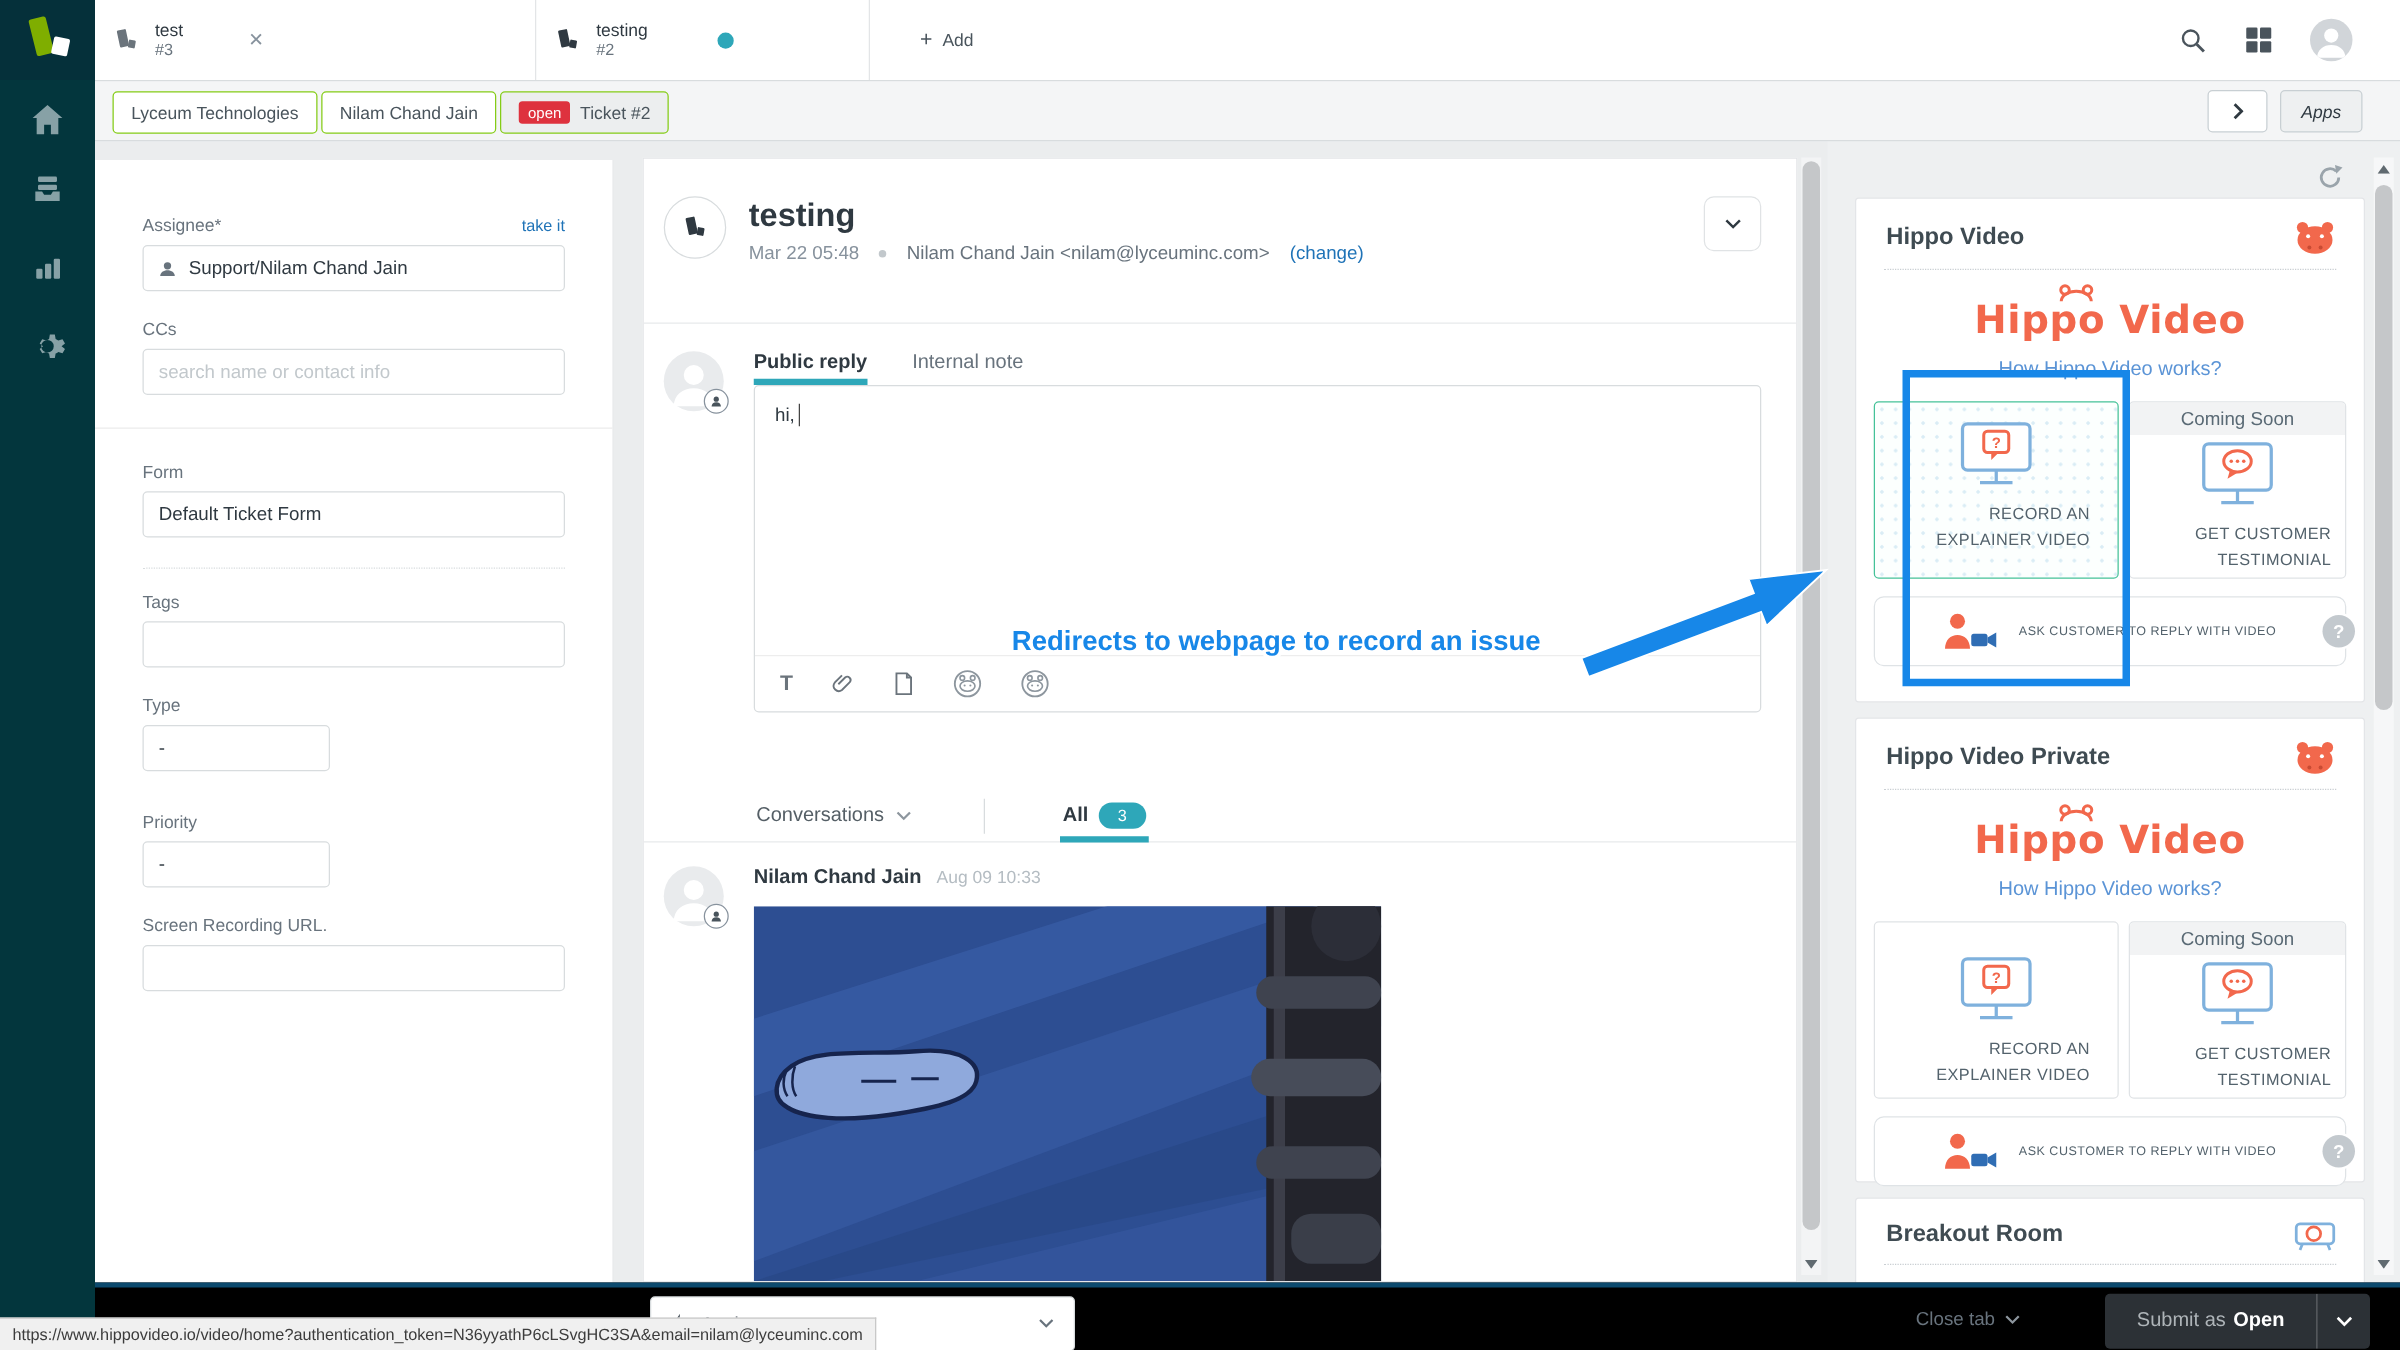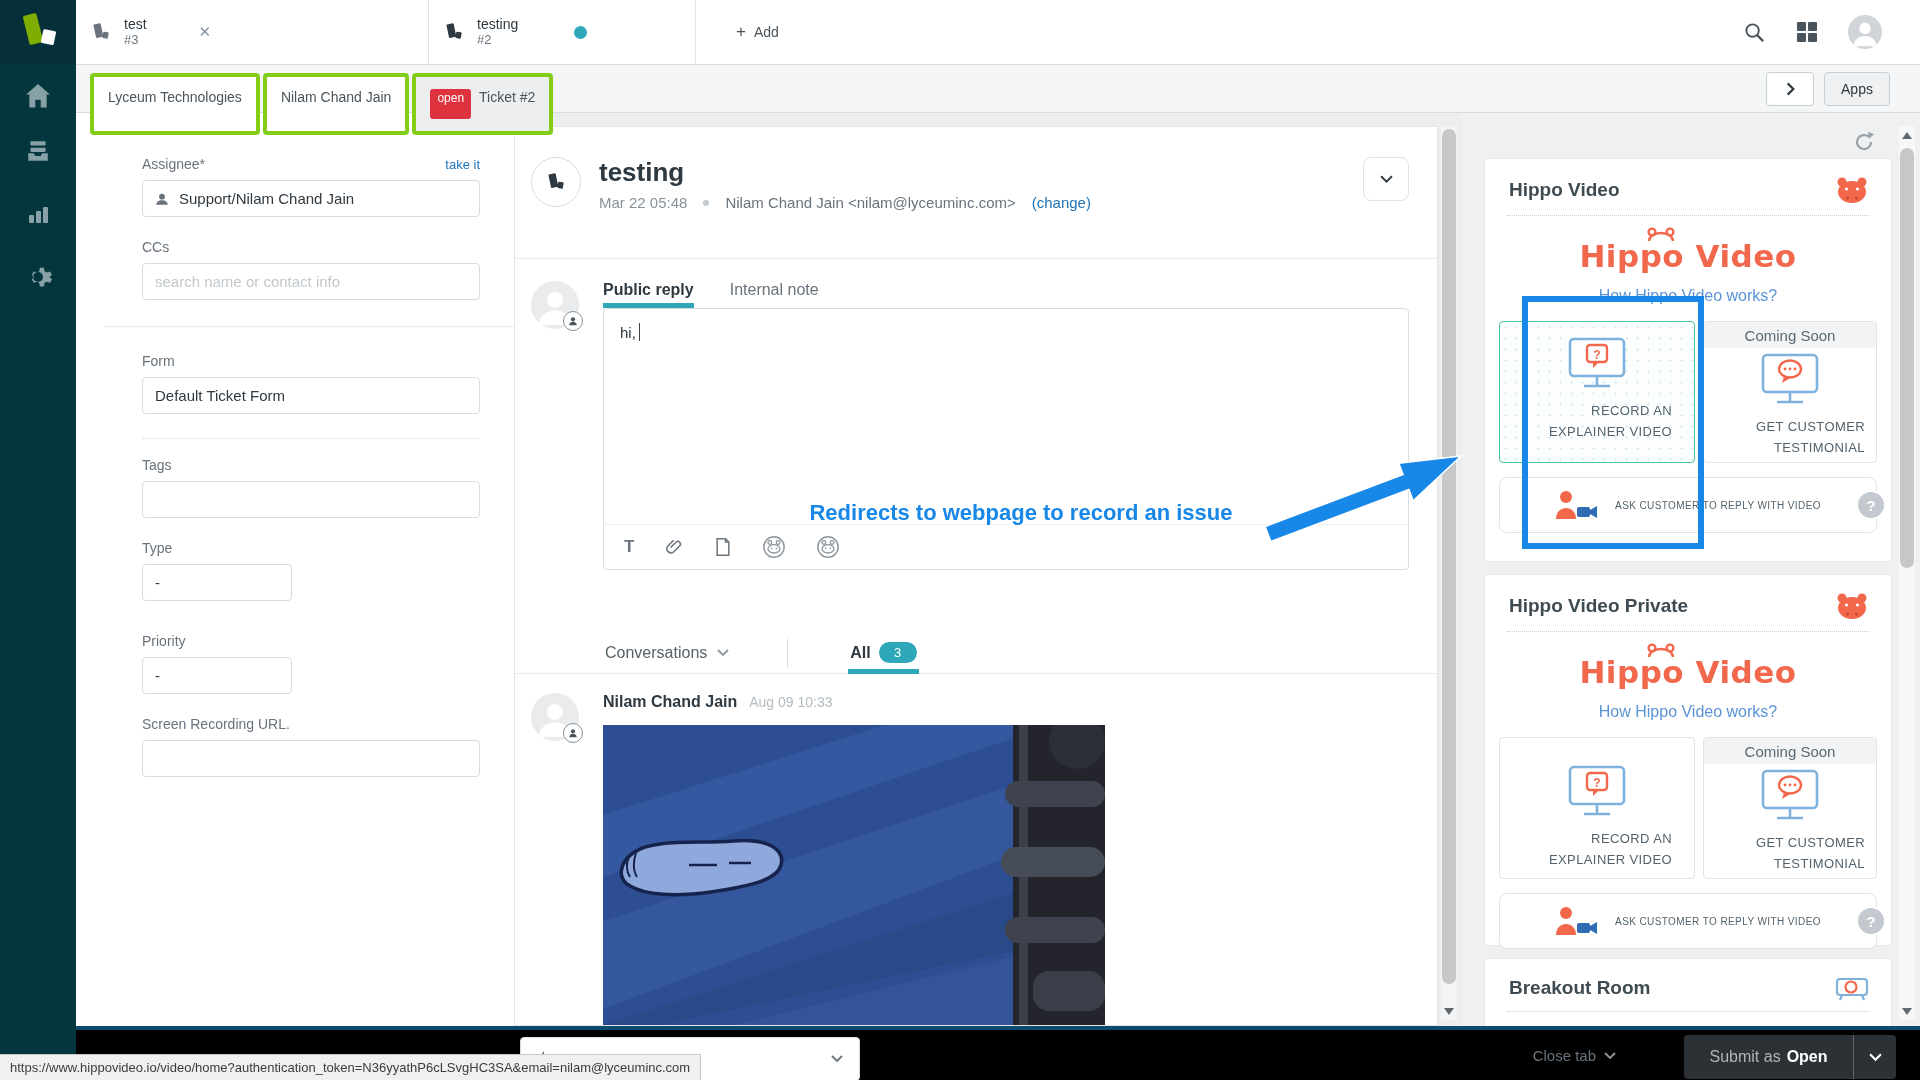--- a/index.html
+++ b/index.html
@@ -19,29 +19,29 @@
   .tab-num{font-size:13px;color:#68737d;}
   .tab-close{margin-left:52px;color:#87929d;font-size:15px;cursor:pointer;}
   .tab-dot{margin-left:56px;width:13px;height:13px;border-radius:50%;background:#2ea7b9;}
   .add-btn{display:flex;align-items:center;gap:8px;margin-left:40px;font-size:14px;color:#49545c;}
   .add-plus{font-size:17px;color:#49545c;}
   .topbar-right{position:absolute;right:38px;top:0;height:64px;display:flex;align-items:center;gap:30px;}
   .avatar-sm{width:34px;height:34px;border-radius:50%;background:#d1d5d9;display:flex;align-items:center;justify-content:center;overflow:hidden;}
   
   #crumbbar{position:absolute;left:76px;top:64px;right:0;height:48px;background:#f4f5f6;border-bottom:1px solid #d8dcde;z-index:3;}
   .pills{position:absolute;left:14px;top:9px;display:flex;gap:3px;}
-  .pill{height:30px;display:flex;padding:12px 14px;background:#fff;border:4px solid #84cc16;border-radius:4px;font-size:14px;color:#49545c;}
+  .pill{height:30px;display:flex;align-items:center;padding:1px 14px;background:#fff;border:1px solid #84cc16;border-radius:4px;font-size:14px;color:#49545c;}
   .pill.ticket{background:#eceeef;}
   .badge-open{background:#de323e;color:#fff;font-size:12px;border-radius:3px;padding:2px 7px;margin-right:8px;}
   .crumb-right{position:absolute;right:30px;top:8px;display:flex;gap:10px;}
-  .sq-btn{height:32px;background:#fff;border:1px solid #c8cfd3;border-radius:4px;display:flex;align-items:center;justify-content:center;color:#2f3941;}
+  .sq-btn{height:32px;background:#fff;border:1px solid #c8cfd3;border-radius:4px;display:flex;align-items:center;justify-content:center;color:#2f3941;font-style:italic;}
   .chev-right-btn{width:46px;}
   .apps-btn{width:64px;font-size:14px;background:#eef0f1;}
   
-  #form-panel{position:absolute;left:76px;top:112px;width:414px;bottom:54px;background:#fff;border-right:1px solid #e4e6e8;z-index:2;padding-left:28px;}
+  #form-panel{position:absolute;left:76px;top:128px;width:414px;bottom:54px;background:#fff;border-right:1px solid #e4e6e8;z-index:2;}
   .fp-inner{padding:44px 38px 0 38px;}
   .fld-label{font-size:14px;color:#68737d;margin-bottom:8px;}
   .lbl-row{display:flex;justify-content:space-between;align-items:baseline;margin-bottom:8px;}
   .takeit{font-size:13px;color:#1f73b7;cursor:pointer;}
   .selbox,.inpbox{box-sizing:border-box;width:100%;height:37px;border:1px solid #d8dcde;border-radius:4px;background:#fff;display:flex;align-items:center;padding:0 12px;font-size:15px;color:#2f3941;}
   input.inpbox{outline:none;}
   input.inpbox::placeholder{color:#c2c8cc;}.gap22{height:22px;}
   .hr-solid{border-top:1px solid #ececec;margin:26px 0 26px 0;margin-left:-38px;margin-right:-38px;}
   .hr-dot{border-top:1px dotted #d8dcde;margin:24px 0 18px 0;}
   .two-col{display:flex;gap:32px;flex-direction:column;}

